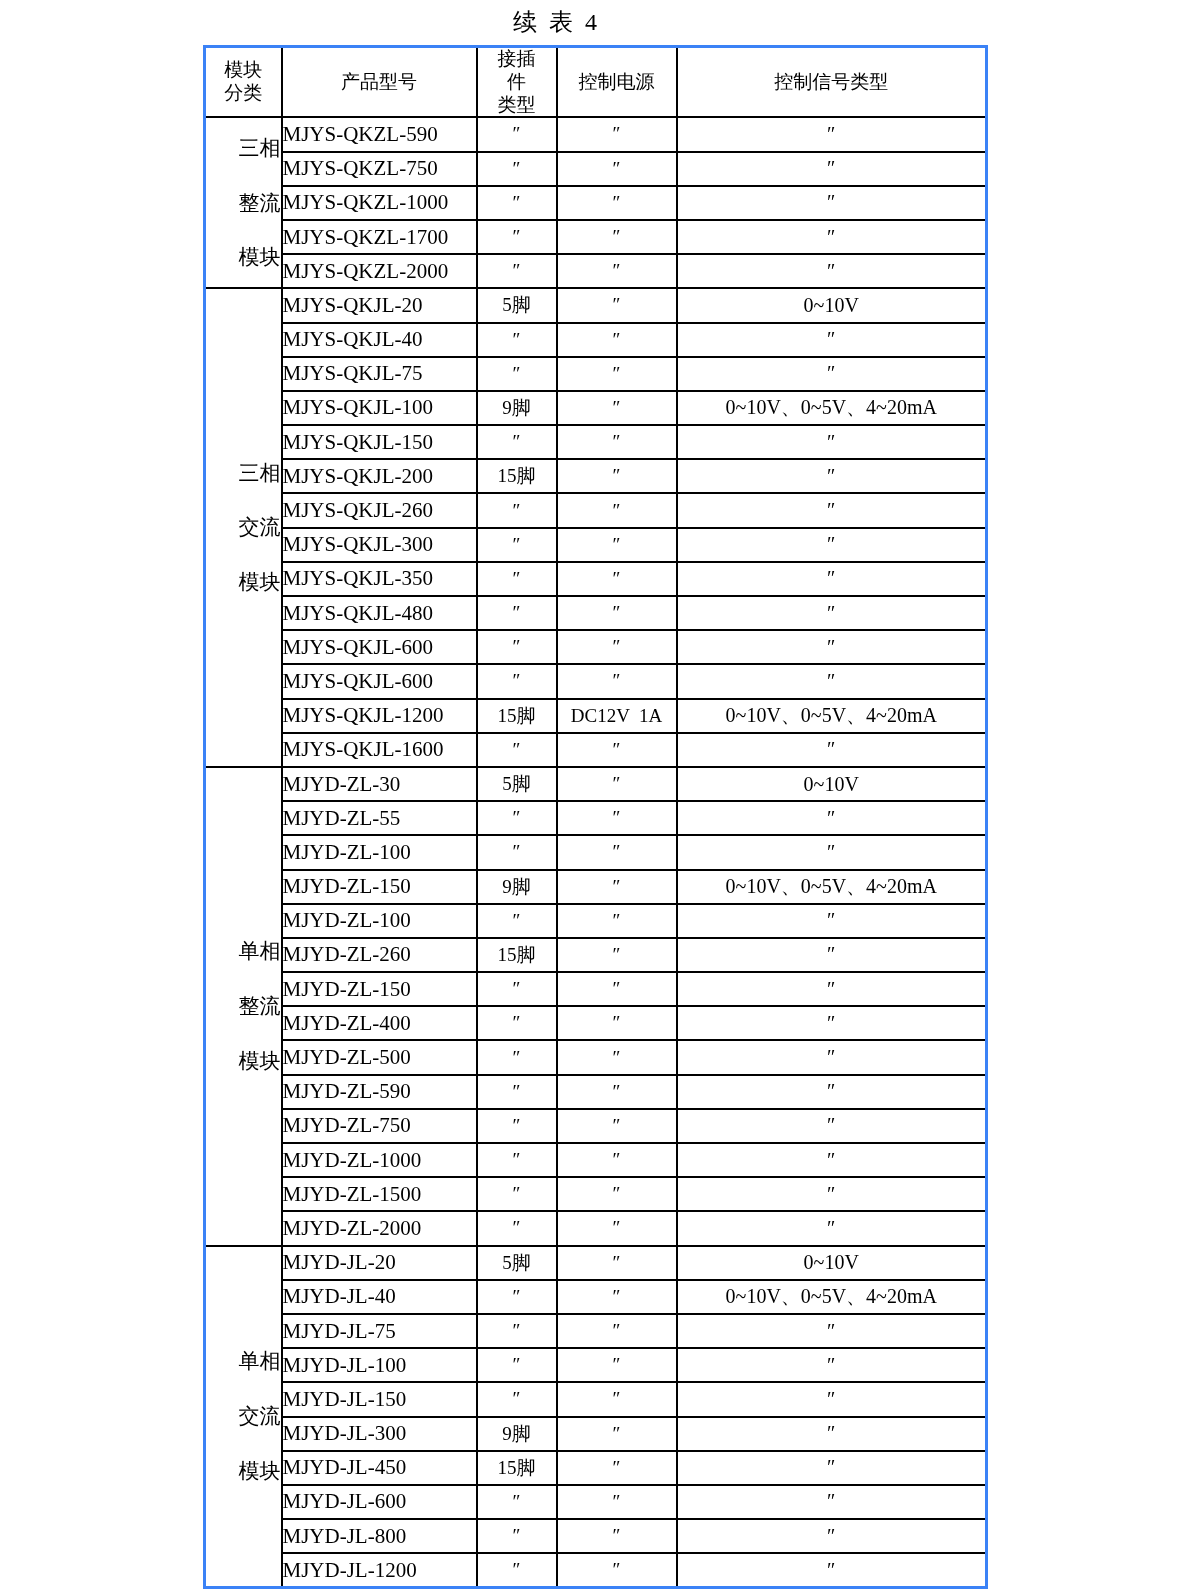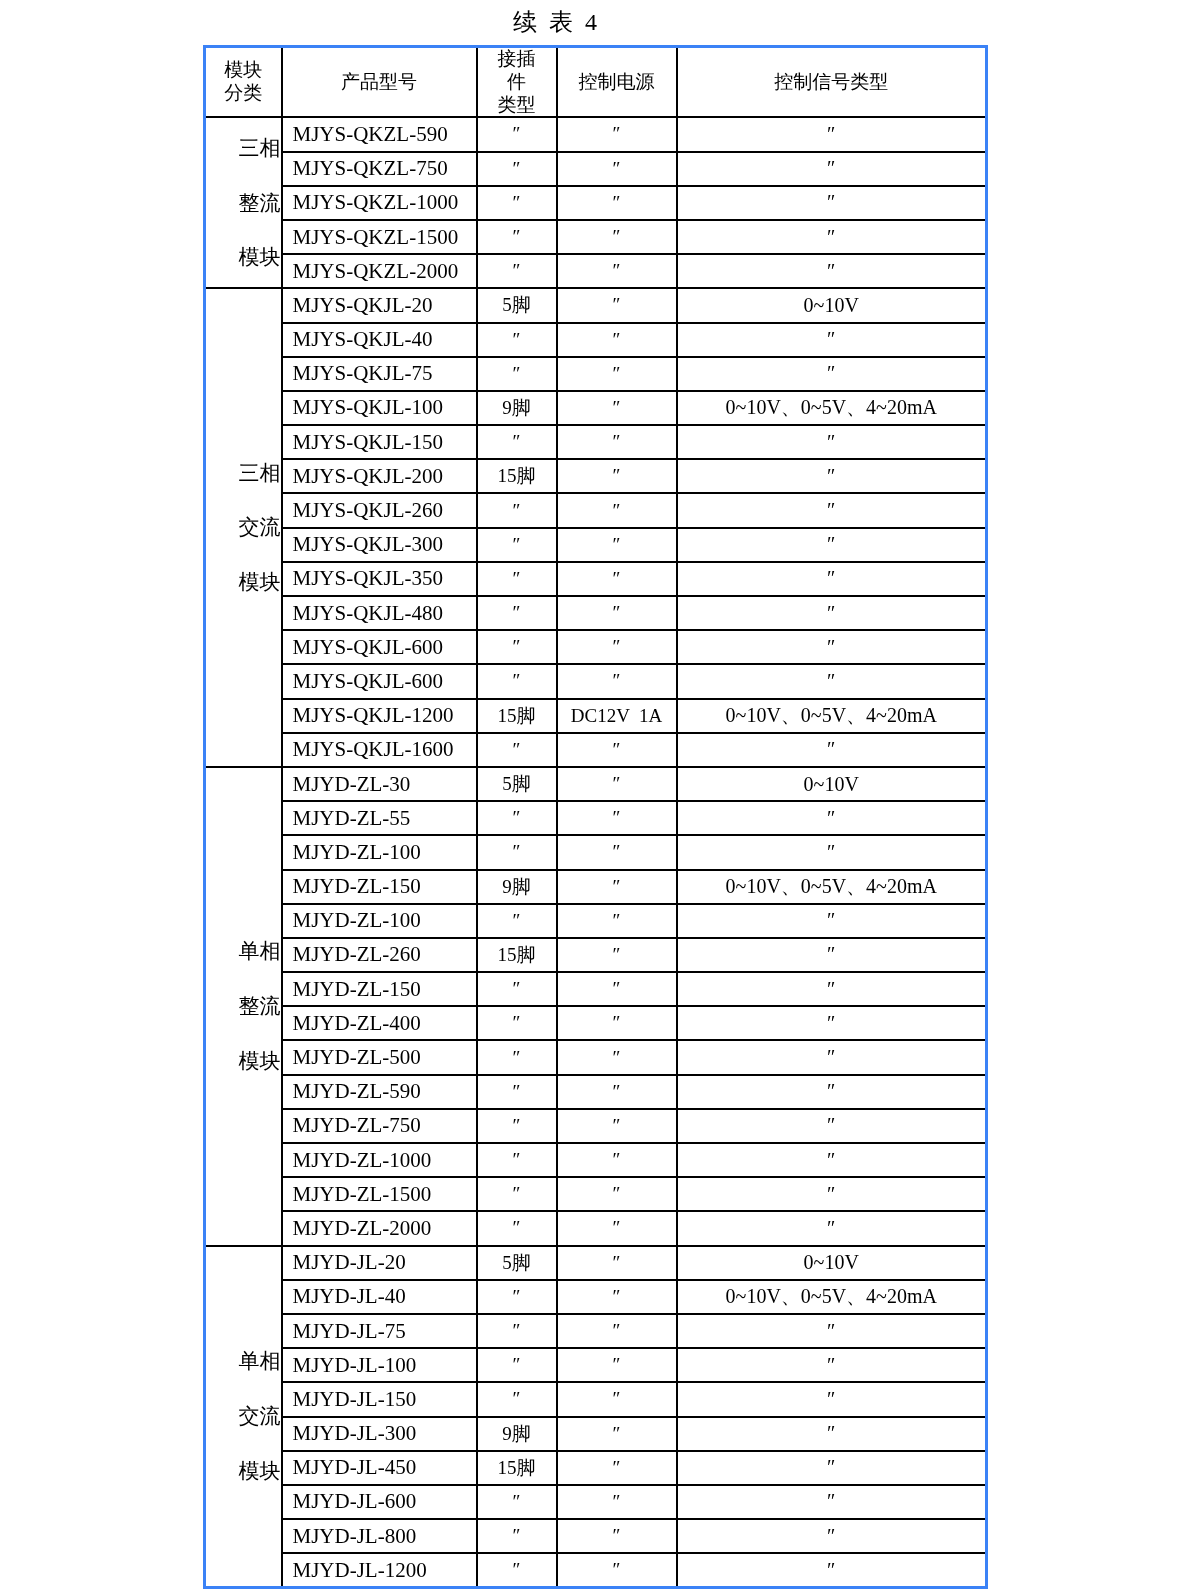--- a/index.html
+++ b/index.html
@@ -44,21 +44,20 @@
   }
   .product-table tbody tr { height: 34.2px; }
   td.cat {
     text-align: right;
     font-size: 21px;
     white-space: pre-line;
     line-height: 2.6;
   }
   td.model {
     text-align: left;
-    padding-left: 10px;
     font-size: 21px;
     white-space: nowrap;
   }
   td.conn, td.power {
     text-align: center;
     font-size: 19px;
     white-space: pre;
   }
   td.signal {
     text-align: center;
@@ -109,21 +108,21 @@
           <td class="power">″</td>
           <td class="signal">″</td>
         </tr>
         <tr>
           <td class="model">MJYS-QKZL-1000</td>
           <td class="conn">″</td>
           <td class="power">″</td>
           <td class="signal">″</td>
         </tr>
         <tr>
-          <td class="model">MJYS-QKZL-1500</td>
+          <td class="model">MJYS-QKZL-1700</td>
           <td class="conn">″</td>
           <td class="power">″</td>
           <td class="signal">″</td>
         </tr>
         <tr>
           <td class="model">MJYS-QKZL-2000</td>
           <td class="conn">″</td>
           <td class="power">″</td>
           <td class="signal">″</td>
         </tr>

